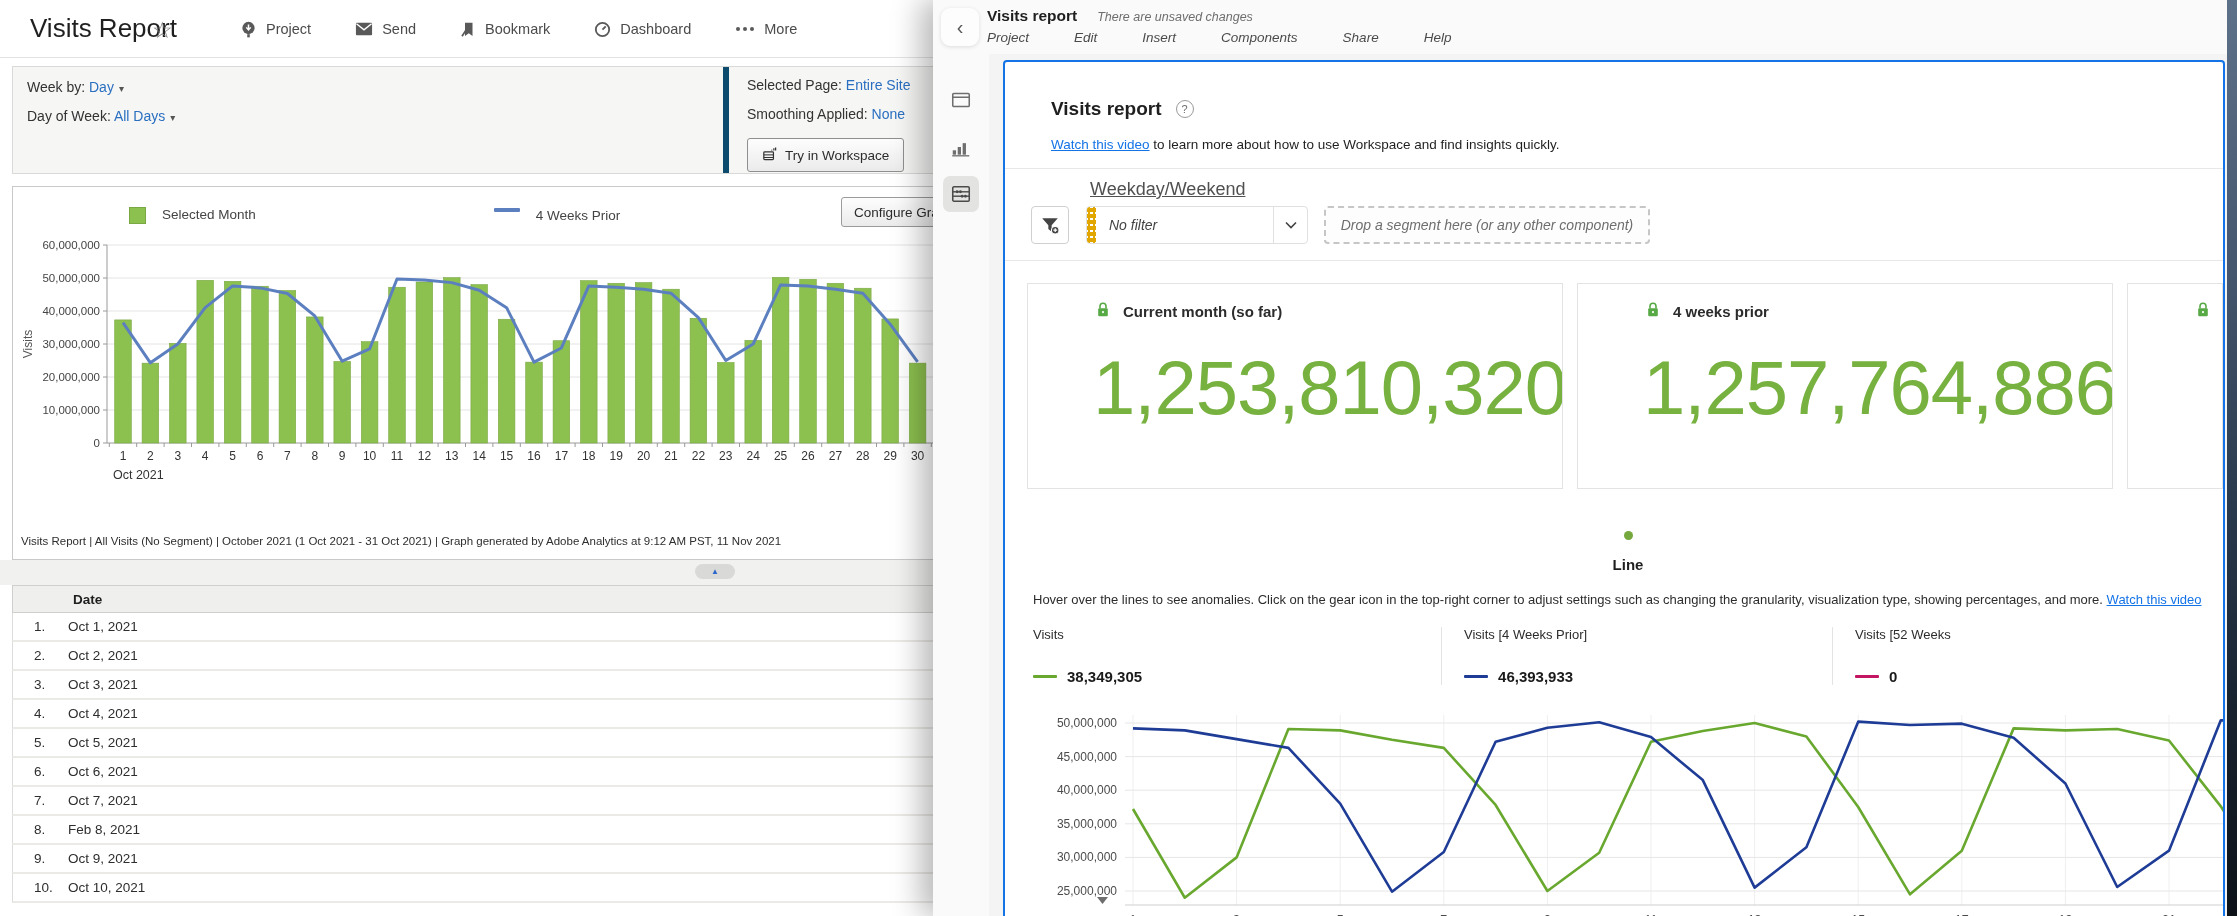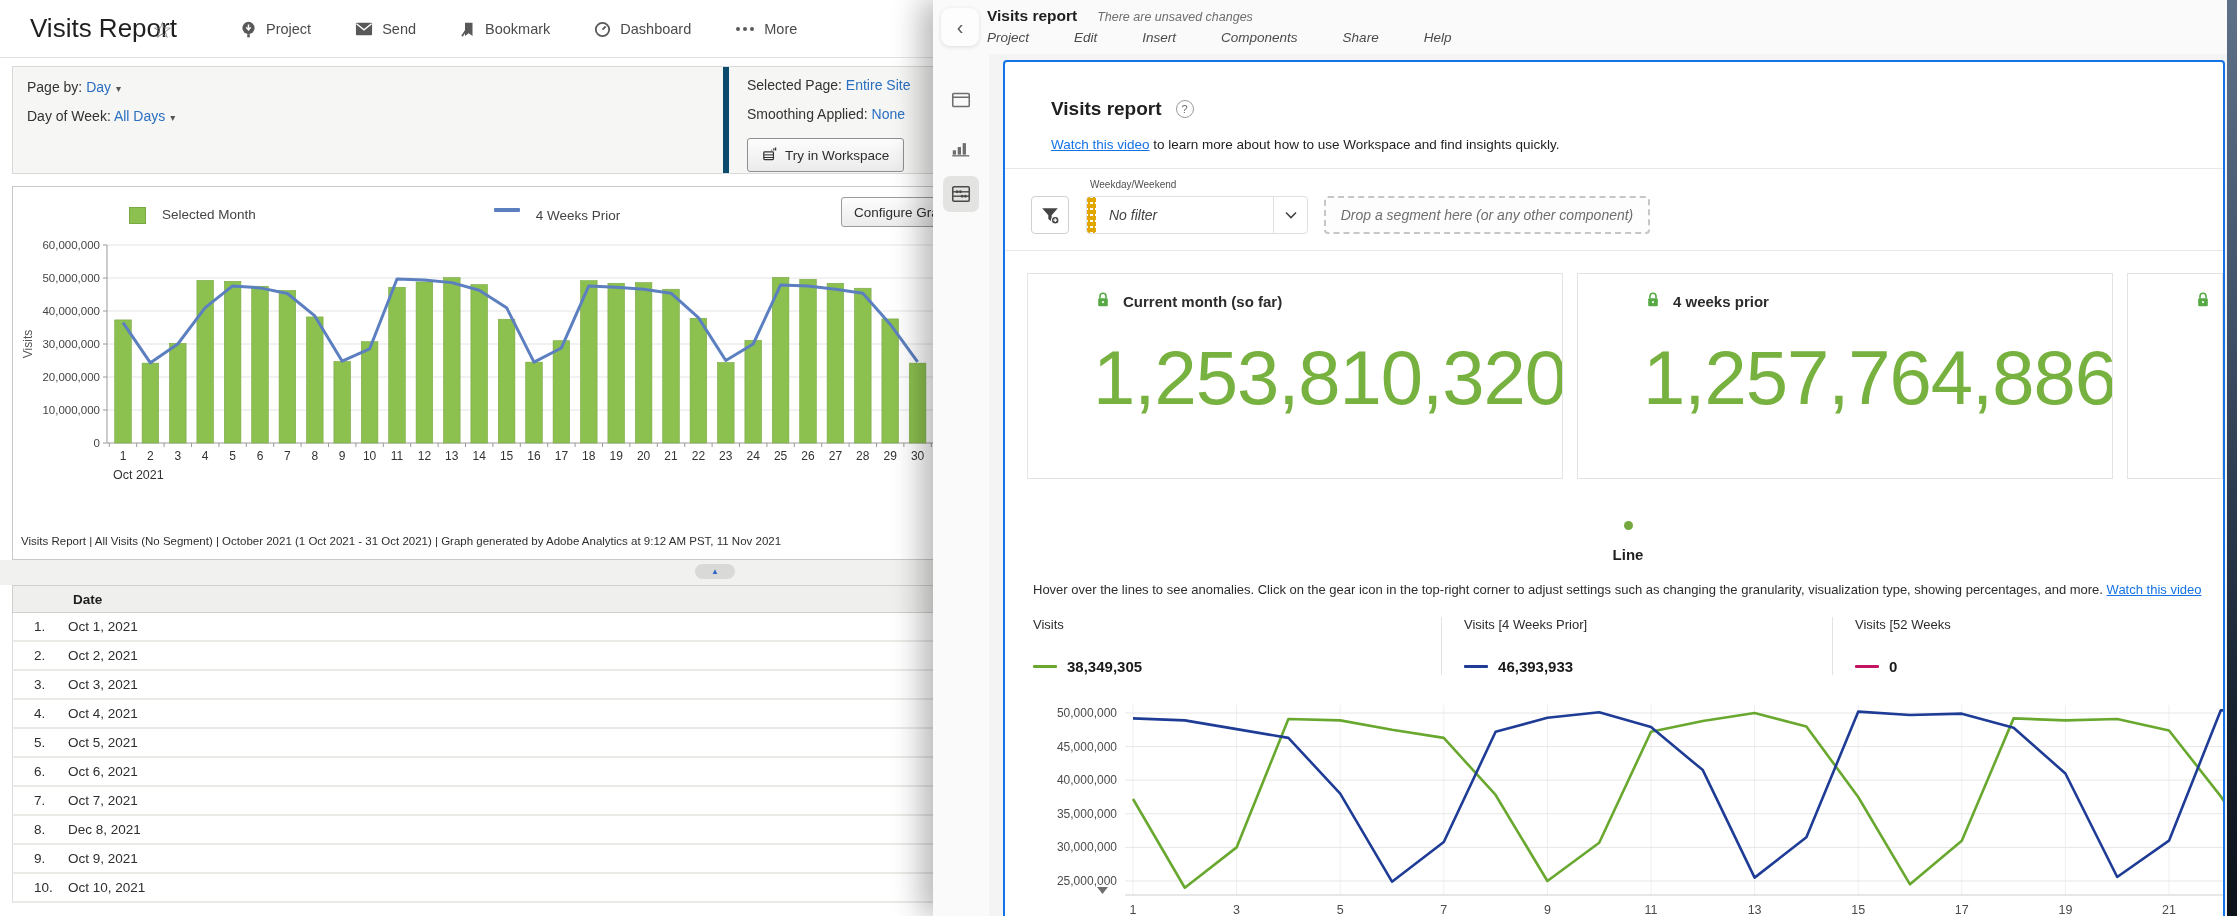--- a/index.html
+++ b/index.html
@@ -62,21 +62,21 @@
   .ws-panel { position:absolute; left:14px; top:6px; right:2px; height:1200px; background:#fff; border:2px solid #1473e6; border-radius:4px; }
   .wsp-head { display:flex; align-items:center; gap:14px; margin:36px 0 0 46px; }
   .wsp-title { font-size:19px; font-weight:bold; color:#1f1f1f; }
   .help-icon { width:18px; height:18px; border:1.5px solid #9a9a9a; border-radius:50%; color:#6e6e6e; font-size:11px; display:flex; align-items:center; justify-content:center; cursor:pointer; }
   .wsp-intro { margin:17px 0 0 46px; font-size:13.5px; color:#1f1f1f; }
   .wsp-intro a { color:#1473e6; text-decoration:underline; cursor:pointer; }
   .wsp-hr { border:none; border-top:1px solid #e8e8e8; margin:16px 0 0 0; }
   .wsp-filterrow { display:flex; align-items:flex-end; margin:10px 0 0 26px; }
   .funnel-btn { width:38px; height:38px; background:#fff; border:1px solid #d0d0d0; border-radius:4px; display:flex; align-items:center; justify-content:center; cursor:pointer; }
   .dd-wrap { margin-left:17px; }
-  .dd-label { font-size:10px; color:#505050; margin:0 0 6px 4px; }
+  .dd-label { font-size:18px; color:#505050; margin:0 0 6px 4px;text-decoration:underline; }
   .dropdown { width:222px; height:38px; background:#fff; border:1px solid #e0e0e0; border-radius:4px; display:flex; align-items:stretch; cursor:pointer; overflow:hidden; }
   .dd-stripe { width:9px; background-color:#e2a600; background-image:radial-gradient(circle,#fff 1.2px,rgba(255,255,255,0) 1.4px); background-size:5px 6px; background-position:2px 3px; }
   .dd-text { flex:1; display:flex; align-items:center; padding-left:13px; font-size:14px; font-style:italic; color:#444; }
   .dd-chev { width:34px; border-left:1px solid #e0e0e0; display:flex; align-items:center; justify-content:center; }
   .dropzone { margin-left:16px; width:326px; height:38px; border:2px dashed #c6c6c6; border-radius:4px; display:flex; align-items:center; justify-content:center; font-size:14px; font-style:italic; color:#6e6e6e; background:#fdfdfd; }
 
   .wsp-cards { display:flex; gap:14px; margin:22px 0 0 22px; }
   .sum-card { width:536px; height:206px; background:#fff; border:1px solid #e3e3e3; flex-shrink:0; overflow:hidden;padding-left:48px; }
   .sum-card.flexed { flex:1 1 auto; width:auto; min-width:0; }
   .sum-head { display:flex; align-items:center; gap:13px; margin:17px 0 0 20px; }
@@ -160,21 +160,21 @@
               </svg>
             </span>
             <span>More</span>
           </div>
         </nav>
     </header>
 
     <div class="la-filterbox">
       <div class="fcol-left">
         <div class="frow">
-          <span>Page by:</span>
+          <span>Week by:</span>
           <a class="flink"><span>Day</span></a><span class="caret">▾</span>
         </div>
         <div class="frow">
           <span>Day of Week:</span>
           <a class="flink"><span>All Days</span></a><span class="caret">▾</span>
         </div>
       </div>
       <div class="fcol-right">
         <div class="frow">
           <span>Selected Page:</span>
@@ -362,21 +362,21 @@
           <div class="la-row">
             <span class="rn">6.</span>
             <span>Oct 6, 2021</span>
           </div>
           <div class="la-row">
             <span class="rn">7.</span>
             <span>Oct 7, 2021</span>
           </div>
           <div class="la-row">
             <span class="rn">8.</span>
-            <span>Dec 8, 2021</span>
+            <span>Feb 8, 2021</span>
           </div>
           <div class="la-row">
             <span class="rn">9.</span>
             <span>Oct 9, 2021</span>
           </div>
           <div class="la-row">
             <span class="rn">10.</span>
             <span>Oct 10, 2021</span>
           </div>
         </div>

